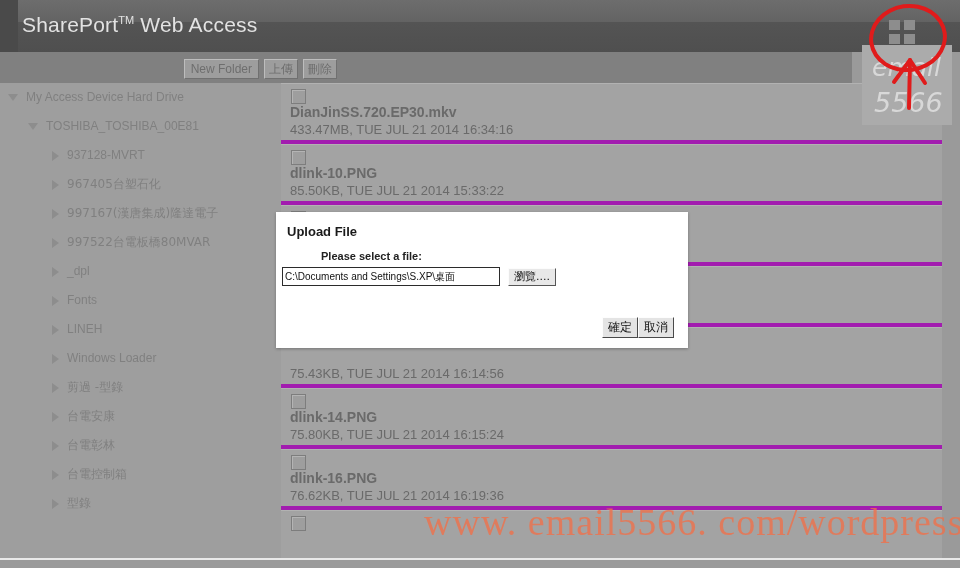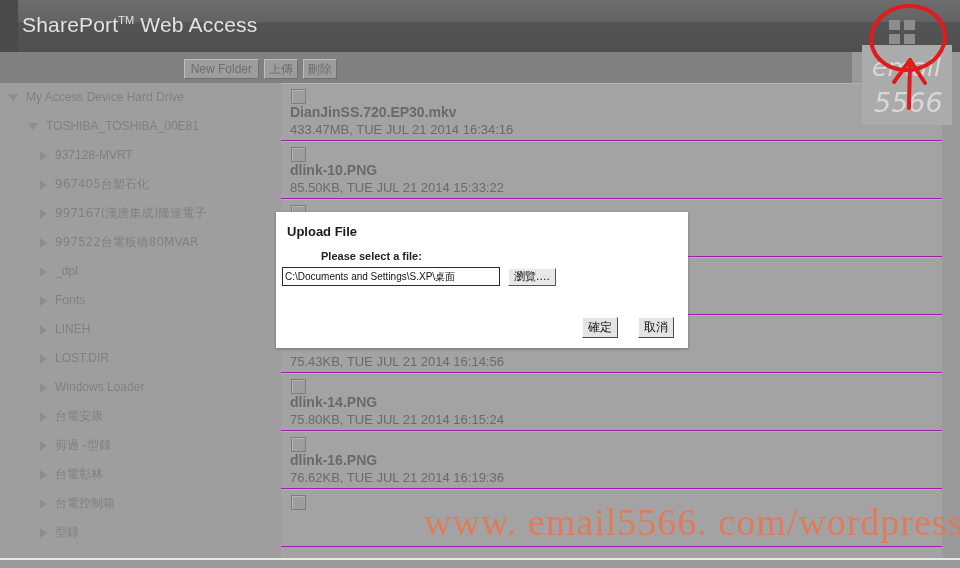--- a/index.html
+++ b/index.html
@@ -90,31 +90,31 @@
     font-size:12px;color:#808080;white-space:nowrap;
     cursor:default;
   }
   .tree-item .twisty{
     display:inline-block;width:0;height:0;margin-right:8px;vertical-align:middle;
   }
   .tw-down{border-left:5px solid transparent;border-right:5px solid transparent;border-top:7px solid #8d8d8d;}
   .tw-right{border-top:5px solid transparent;border-bottom:5px solid transparent;border-left:7px solid #8d8d8d;}
   .lvl0{padding-left:8px;}
   .lvl1{padding-left:28px;}
-  .lvl2{padding-left:40px;}
+  .lvl2{padding-left:52px;}
   .tree-label{vertical-align:middle;}
   .tree-label.cjk{font-family:"DejaVu Sans","Liberation Sans",sans-serif;}
 
   .filelist{
     position:absolute;left:281px;top:0;width:661px;height:475px;
     background:#a3a3a3;overflow:hidden;
   }
   .file-row{
     position:relative;height:56px;
-    border-bottom:1px solid #a21caf;
+    border-bottom:4px solid #a21caf;
     border-top:1px solid #b2b2b2;
     background:#a3a3a3;
   }
   .file-check{
     position:absolute;left:10px;top:5px;width:13px;height:13px;
     background:#9e9e9e;border:1px solid #7d7d7d;
     box-shadow:inset 1px 1px 0 #b4b4b4;
     cursor:pointer;
   }
   .file-name{
@@ -158,21 +158,21 @@
     overflow:hidden;white-space:nowrap;
   }
   .dlg-browse{
     display:inline-block;vertical-align:middle;margin-left:8px;
     font-family:"DejaVu Sans","Liberation Sans",sans-serif;
     font-size:11px;color:#111;
     background:#e8e8e8;border:1px solid #555;
     border-top-color:#fcfcfc;border-left-color:#fcfcfc;
     padding:1px 5px;line-height:14px;
   }
-  .dlg-actions{position:absolute;right:14px;bottom:10px;display:flex;gap:20px;}
+  .dlg-actions{position:absolute;right:14px;bottom:10px;display:flex;gap:0;}
   .dlg-btn{
     font-family:"DejaVu Sans","Liberation Sans",sans-serif;
     font-size:12px;color:#111;
     background:#e4e4e4;border:1px solid #4a4a4a;
     border-top-color:#fdfdfd;border-left-color:#fdfdfd;
     padding:2px 5px;line-height:15px;
   }
 
   
   .watermark{
@@ -223,24 +223,23 @@
     <div class="sidebar" id="sidebar">
         <div class="tree-item lvl0"><span class="twisty tw-down"></span><span class="tree-label">My Access Device Hard Drive</span></div>
         <div class="tree-item lvl1"><span class="twisty tw-down"></span><span class="tree-label">TOSHIBA_TOSHIBA_00E81</span></div>
         <div class="tree-item lvl2"><span class="twisty tw-right"></span><span class="tree-label">937128-MVRT</span></div>
         <div class="tree-item lvl2"><span class="twisty tw-right"></span><span class="tree-label cjk">967405台塑石化</span></div>
         <div class="tree-item lvl2"><span class="twisty tw-right"></span><span class="tree-label cjk">997167(漢唐集成)隆達電子</span></div>
         <div class="tree-item lvl2"><span class="twisty tw-right"></span><span class="tree-label cjk">997522台電板橋80MVAR</span></div>
         <div class="tree-item lvl2"><span class="twisty tw-right"></span><span class="tree-label">_dpl</span></div>
         <div class="tree-item lvl2"><span class="twisty tw-right"></span><span class="tree-label">Fonts</span></div>
         <div class="tree-item lvl2"><span class="twisty tw-right"></span><span class="tree-label">LINEH</span></div>
-        <div class="tree-item lvl2"><span class="twisty tw-right"></span><span class="tree-label">LOST.DIR</span></div>
         <div class="tree-item lvl2"><span class="twisty tw-right"></span><span class="tree-label">Windows Loader</span></div>
+        <div class="tree-item lvl2"><span class="twisty tw-right"></span><span class="tree-label cjk">剪過 -型錄</span></div>
         <div class="tree-item lvl2"><span class="twisty tw-right"></span><span class="tree-label cjk">台電安康</span></div>
-        <div class="tree-item lvl2"><span class="twisty tw-right"></span><span class="tree-label cjk">剪過 -型錄</span></div>
         <div class="tree-item lvl2"><span class="twisty tw-right"></span><span class="tree-label cjk">台電彰林</span></div>
         <div class="tree-item lvl2"><span class="twisty tw-right"></span><span class="tree-label cjk">台電控制箱</span></div>
         <div class="tree-item lvl2"><span class="twisty tw-right"></span><span class="tree-label cjk">型錄</span></div>
       </div>
     <div class="filelist" id="filelist">
         <div class="file-row">
           <span class="file-check"></span>
           <span class="file-name">DianJinSS.720.EP30.mkv</span>
           <span class="file-meta">433.47MB, TUE JUL 21 2014 16:34:16</span>
         </div>

